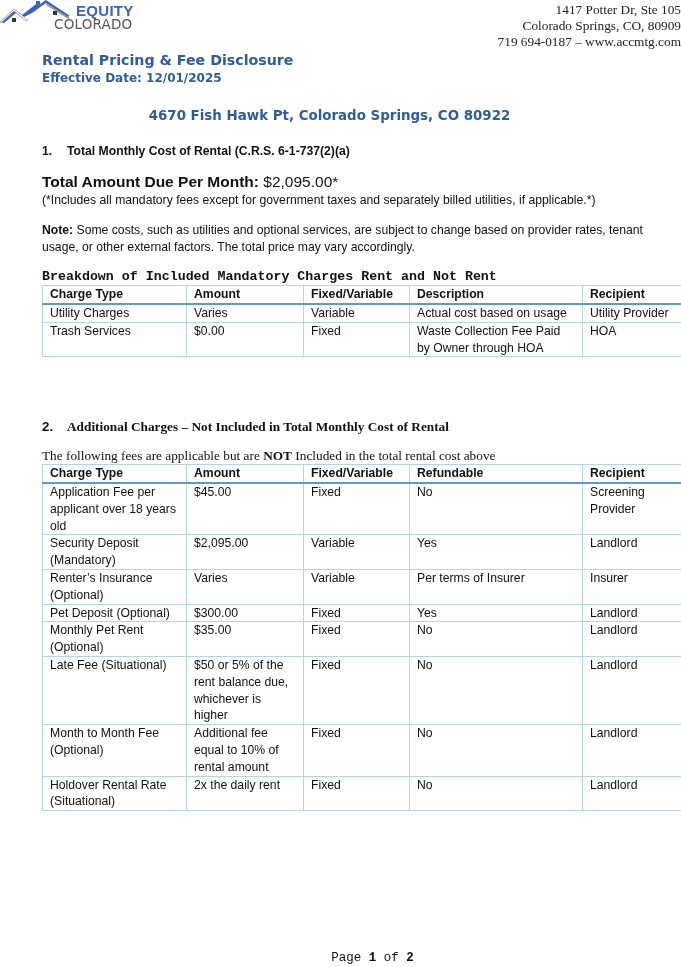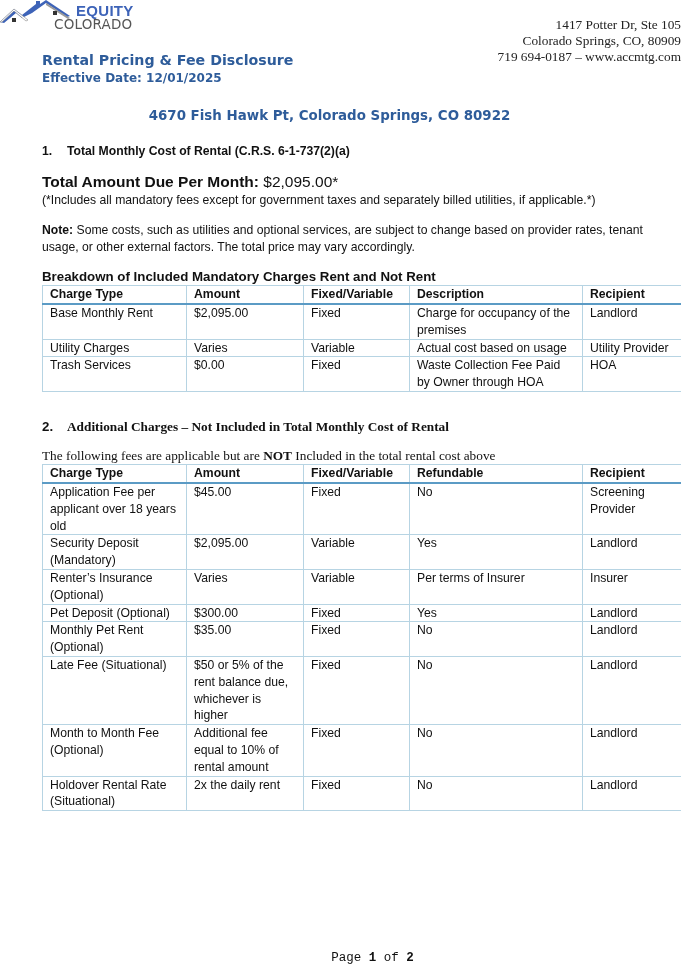--- a/index.html
+++ b/index.html
@@ -1,31 +1,31 @@
 <!DOCTYPE html>
 <html><head>
 <meta charset="utf-8">
 <style>
   html, body { margin: 0; padding: 0; background: #ffffff; }
   body { width: 681px; height: 967px; position: relative; overflow: hidden; font-family: "Liberation Sans", sans-serif; color: #111; }
   .logo { position: absolute; left: 0; top: 0; width: 140px; height: 32px; }
   .logo svg { position: absolute; left: 0; top: 0; }
   .logo-equity { position: absolute; left: 76px; top: 2px; font-family: Liberation Sans, sans-serif; font-weight: bold; font-size: 15px; color: #3d63b8; letter-spacing: 0.3px; }
   .logo-colorado { position: absolute; left: 54px; top: 16px; font-family: "DejaVu Sans", sans-serif; font-size: 13.5px; color: #555; letter-spacing: 0.2px; }
-  .address { position: absolute; right: 0; top: 17px; text-align: right; font-family: "Liberation Serif", serif; font-size: 13.3px; line-height: 16px; color: #222; }
+  .address { position: absolute; right: 0; top: 2px; text-align: right; font-family: "Liberation Serif", serif; font-size: 13.3px; line-height: 16px; color: #222; }
   .doc-title { position: absolute; left: 42px; top: 52px; font-family: "DejaVu Sans", sans-serif; font-weight: bold; font-size: 14.2px; color: #2e5c9a; }
   .doc-date { position: absolute; left: 42px; top: 71px; font-family: "DejaVu Sans", sans-serif; font-weight: bold; font-size: 12px; color: #2e5c9a; }
   .property { position: absolute; left: 0; width: 613px; top: 108px; text-align: center; font-family: "DejaVu Sans", sans-serif; font-weight: bold; font-size: 13.4px; color: #2e5c9a; padding-left: 46px; box-sizing: border-box;}
   .sec1 { position: absolute; left: 42px; top: 144px; font-family: "Liberation Sans", sans-serif; font-weight: bold; font-size: 12.2px; }
   .sec1 .num { display: inline-block; width: 25px; }
   .total { position: absolute; left: 42px; top: 173px; font-family: "Liberation Sans", sans-serif; font-size: 15.5px; }
   .total b { font-weight: bold; }
   .includes { position: absolute; left: 42px; top: 193px; font-family: "Liberation Sans", sans-serif; font-size: 12.2px; }
   .note { position: absolute; left: 42px; top: 222px; width: 630px; font-family: "Liberation Sans", sans-serif; font-size: 12.2px; line-height: 17px; }
-  .breakdown-title { position: absolute; left: 42px; top: 269px; font-family: Liberation Sans, sans-serif; font-weight: bold; font-size: 13.3px; }
+  .breakdown-title { position: absolute; left: 42px; top: 269px; font-family: Liberation Mono, monospace; font-weight: bold; font-size: 13.3px; }
   table { border-collapse: collapse; position: absolute; left: 42px; table-layout: fixed; font-family: "Liberation Sans", sans-serif; font-size: 12.2px; line-height: 16.8px; }
   td, th { border: 1px solid #b7d4e3; padding: 0 7px 0 7px; vertical-align: top; text-align: left; }
   th { font-weight: bold; border-bottom: 2px solid #5b9bc5; padding-top: 0; padding-bottom: 0; height: 17px; }
   .t1 { top: 285px; width: 640px; }
   .t2 { top: 464px; width: 640px; }
   .sec2 { position: absolute; left: 42px; top: 419px; font-family: "Liberation Serif", serif; font-weight: bold; font-size: 13.3px; }
   .sec2 .num { display: inline-block; width: 25px; font-family: "Liberation Sans", sans-serif; }
   .fees-intro { position: absolute; left: 42px; top: 448px; font-family: "Liberation Serif", serif; font-size: 13.3px; }
   .fees-intro b { font-weight: bold; }
   .footer { position: absolute; left: 0; width: 681px; top: 951px; text-align: center; font-family: "Liberation Mono", monospace; font-size: 12.5px; padding-left: 64px; box-sizing: border-box; }
@@ -87,27 +87,20 @@
     <tr>
       <th>Charge Type</th>
       <th>Amount</th>
       <th>Fixed/Variable</th>
       <th>Description</th>
       <th>Recipient</th>
     </tr>
   </thead>
   <tbody>
     <tr>
-      <td>Base Monthly Rent</td>
-      <td>$2,095.00</td>
-      <td>Fixed</td>
-      <td>Charge for occupancy of the premises</td>
-      <td>Landlord</td>
-    </tr>
-    <tr>
       <td>Utility Charges</td>
       <td>Varies</td>
       <td>Variable</td>
       <td>Actual cost based on usage</td>
       <td>Utility Provider</td>
     </tr>
     <tr>
       <td>Trash Services</td>
       <td>$0.00</td>
       <td>Fixed</td>

